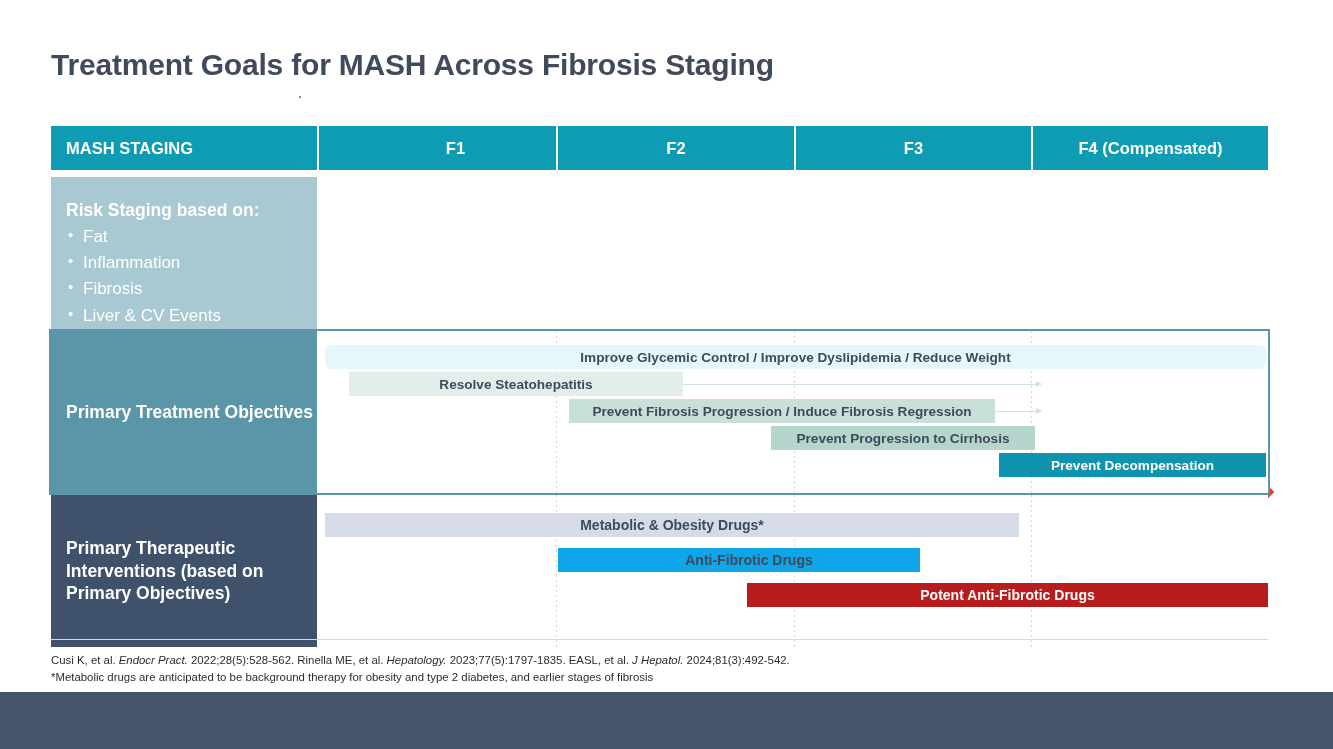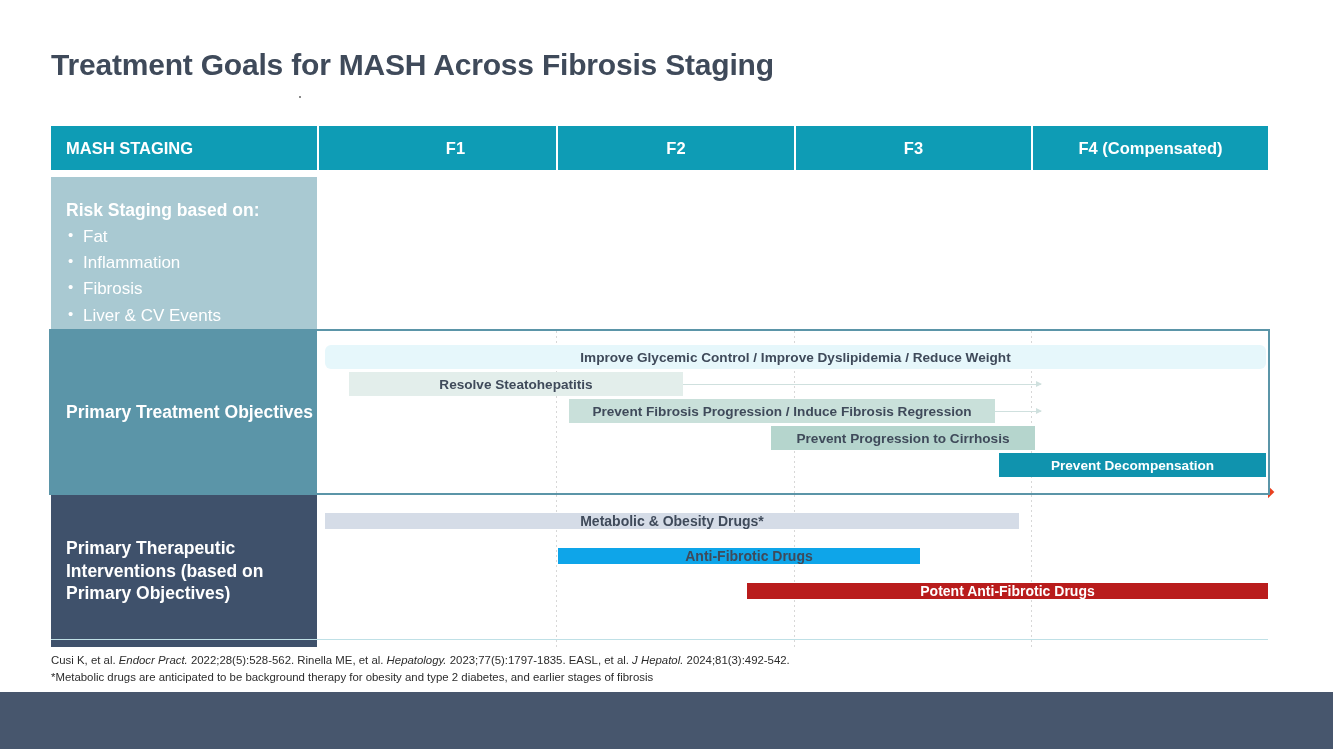--- a/index.html
+++ b/index.html
@@ -80,21 +80,21 @@
   .obj-arrow{position:absolute;height:1px;background:#cfe0de;}
   .obj-arrow:after{content:"";position:absolute;right:-1px;top:-3px;
     border-left:6px solid #cfe0de;border-top:3.5px solid transparent;border-bottom:3.5px solid transparent;}
 
   
   .int-row{position:relative;height:152px;margin-top:2px;display:flex;}
   .int-label{width:266px;background:#3f516b;color:#fff;box-sizing:border-box;
     display:flex;align-items:center;padding-left:15px;
     font-size:17.5px;font-weight:bold;line-height:1.3;}
   .int-plot{position:relative;flex:1;background:#ffffff;}
-  .int-bar{position:absolute;height:16px;display:flex;align-items:center;
+  .int-bar{position:absolute;height:24px;display:flex;align-items:center;
     justify-content:center;font-size:14px;font-weight:bold;white-space:nowrap;
     box-sizing:border-box;}
 
   .bottom-rule{position:absolute;left:51px;top:639px;width:1217px;height:1px;background:#bfe0e6;}
 
   
   .notes{position:absolute;left:51px;top:652px;font-size:11.4px;color:#2c2c2c;line-height:1.52;}
   .notes i{font-style:italic;}
 
   

